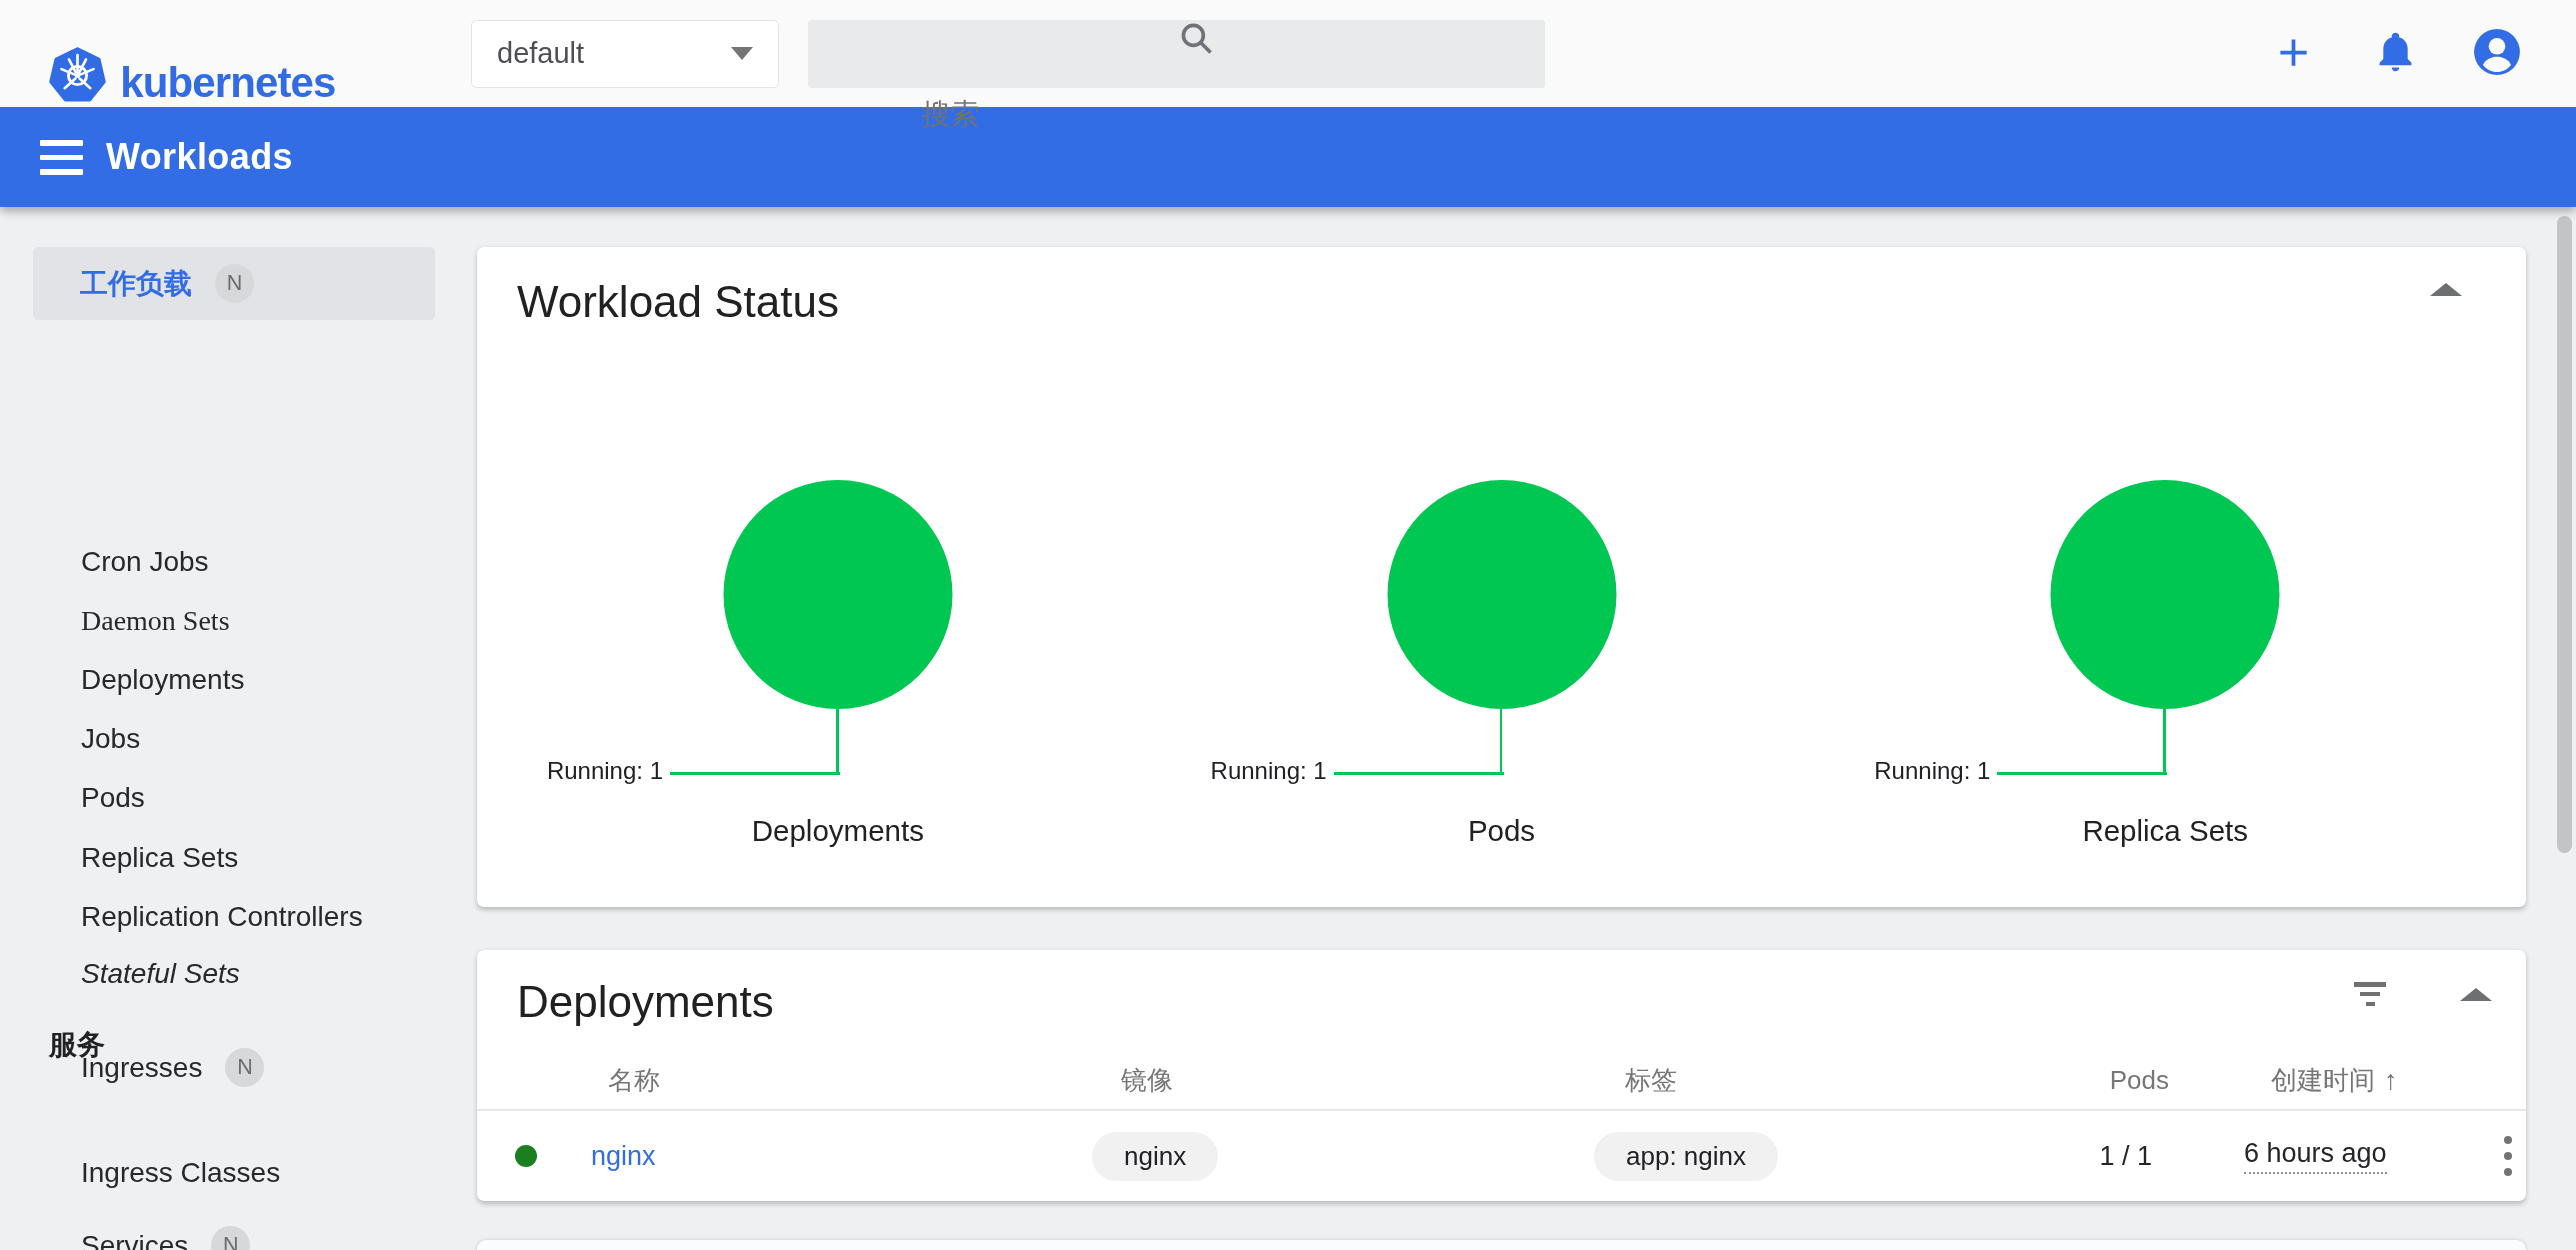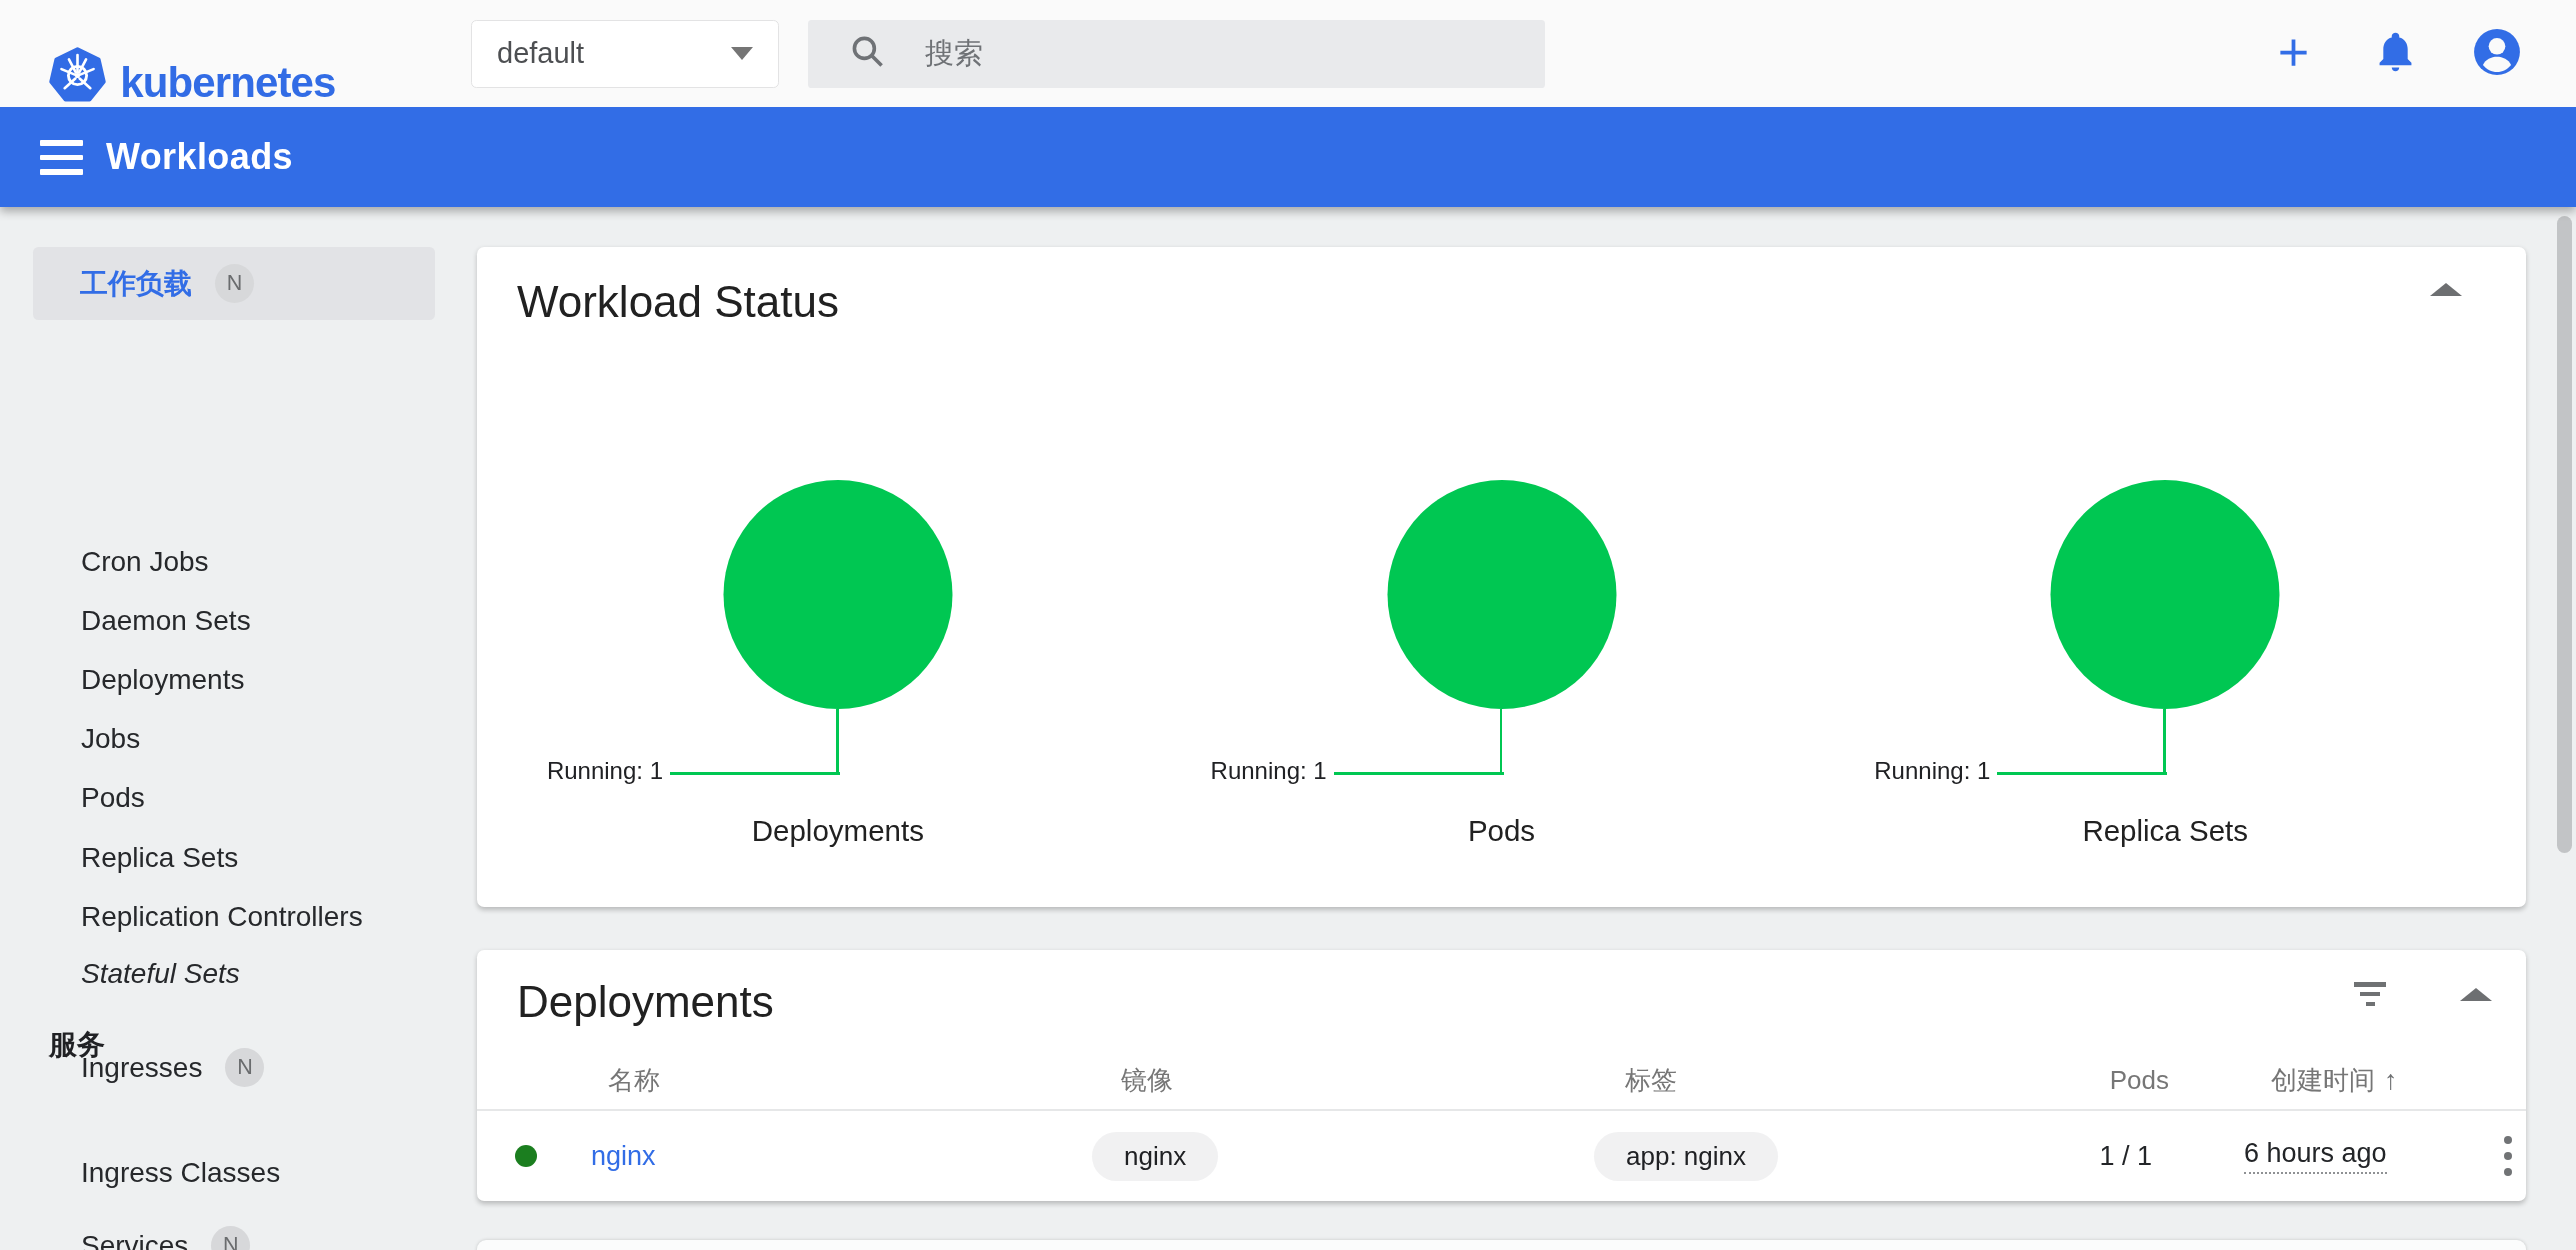--- a/index.html
+++ b/index.html
@@ -17,21 +17,21 @@
   .brand-text { font-size:42px; font-weight:bold; color:#326ce5; letter-spacing:-0.9px; }
   .ns-select {
     position:absolute; left:471px; top:19.7px; width:308px; height:68px;
     background:#fff; border:1.8px solid #e3e3e4; border-radius:5.4px;
     display:flex; align-items:center; padding:0 25px; cursor:pointer;
   }
   .ns-select .ns-value { font-size:29px; color:#4d4f52; flex:1; }
   .caret-down { width:0; height:0; border-left:11.6px solid transparent; border-right:11.6px solid transparent; border-top:13.4px solid #757575; }
   .searchbox {
     position:absolute; left:808px; top:19.7px; width:737px; height:68px;
-    background:#e9eaec; border-radius:3.6px; display:flex; align-items:center; padding-left:41px; gap:36px;
+    background:#e9eaec; border-radius:3.6px; display:flex; align-items:center; padding-left:41px; gap:36px;flex-direction:column;
   }
   .searchbox input {
     border:none; outline:none; background:transparent; font-size:29px; color:#4d4f52;
     font-family:"Liberation Sans", sans-serif; width:555px;
   }
   .searchbox input::placeholder { color:#6f7276; opacity:1; }
   .topbar-actions { position:absolute; right:54px; top:0; height:107px; display:flex; align-items:center; gap:52px; }
   .icon-btn { width:50px; height:50px; display:flex; align-items:center; justify-content:center; cursor:pointer; }
 
   
@@ -188,21 +188,21 @@
 
 <nav class="sidebar">
   <div class="side-selected">
     <span class="lbl">工作负载</span>
     <span class="n-badge">N</span>
   </div>
 
   <div class="side-item" style="top:334px;">
       <span>Cron Jobs</span>
     </div>
-  <div class="side-item" style="top:393px;">
+  <div class="side-item" style="top:393px;font-family:Liberation Serif, serif;">
       <span>Daemon Sets</span>
     </div>
   <div class="side-item" style="top:452px;">
       <span>Deployments</span>
     </div>
   <div class="side-item" style="top:511px;">
       <span>Jobs</span>
     </div>
   <div class="side-item" style="top:570px;">
       <span>Pods</span>

